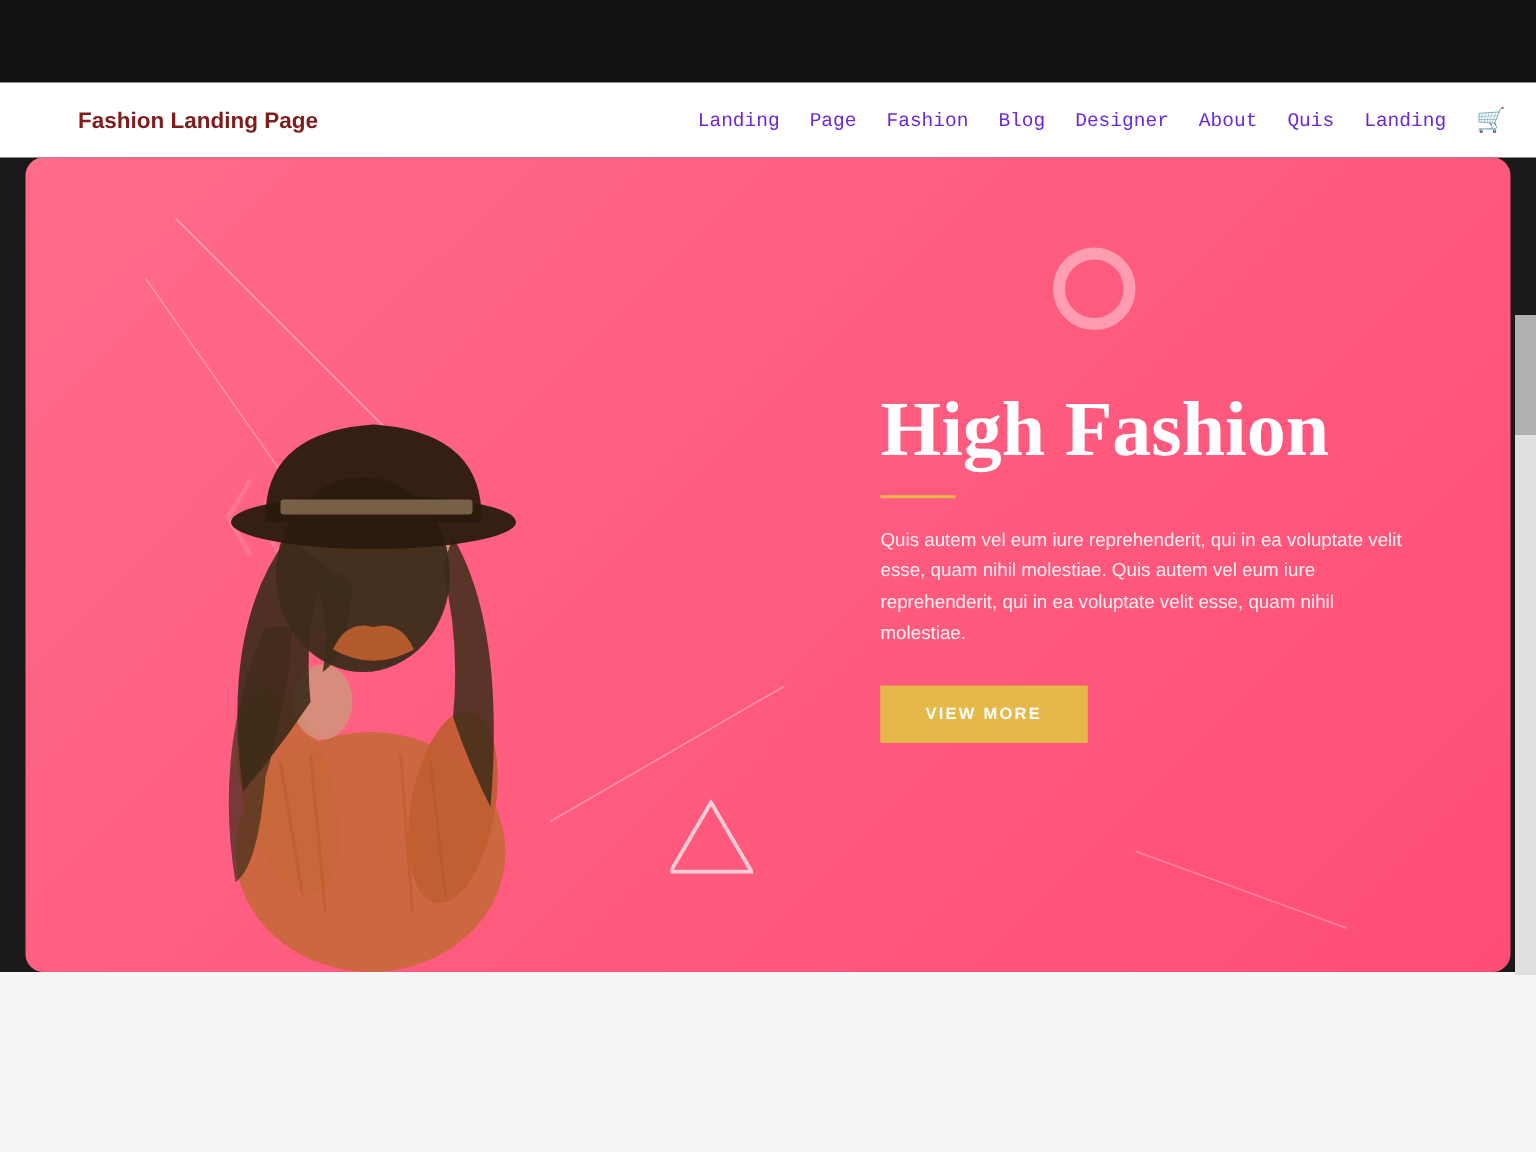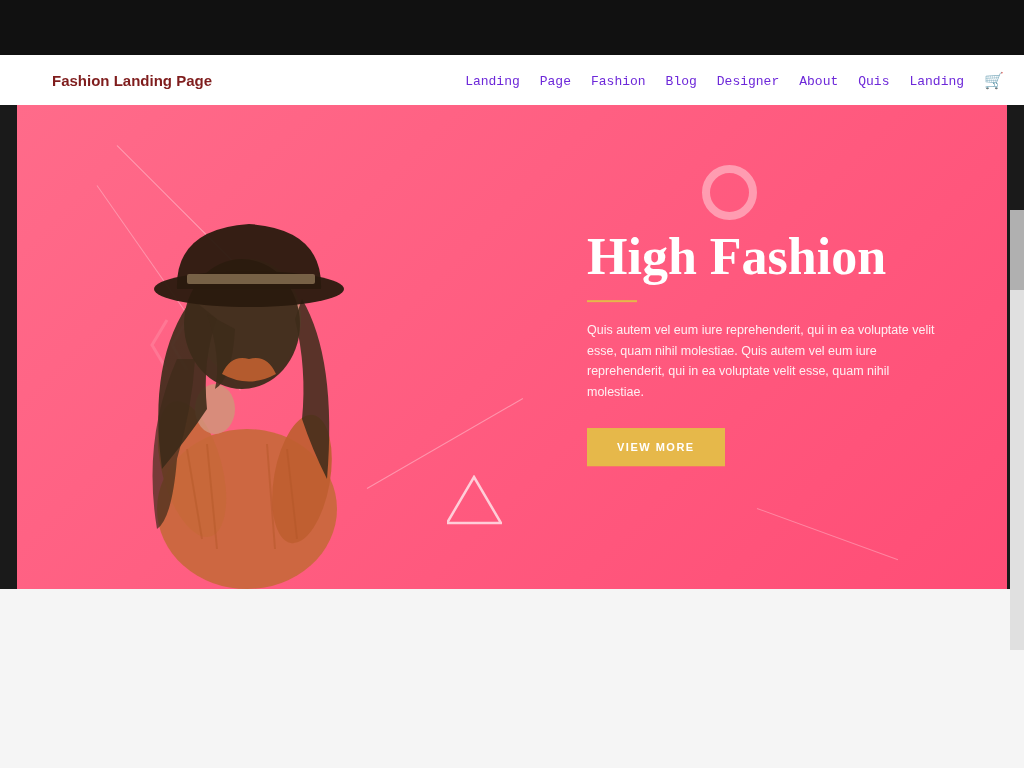--- a/index.html
+++ b/index.html
@@ -61,25 +61,26 @@
       color: #333;
       cursor: pointer;
     }
 
     
     .hero {
       background: #ff6b8a;
       background: linear-gradient(135deg, #ff6b8a 0%, #ff4d76 100%);
       width: 990px;
       margin: 0 auto;
-      height: 484px;
+      height: 543px;
       position: relative;
       overflow: hidden;
       display: flex;
       align-items: center;
+      border-radius: 12px;
     }
 
     
     .hero::before {
       content: '';
       position: absolute;
       top: 0;
       left: 0;
       right: 0;
       bottom: 0;

